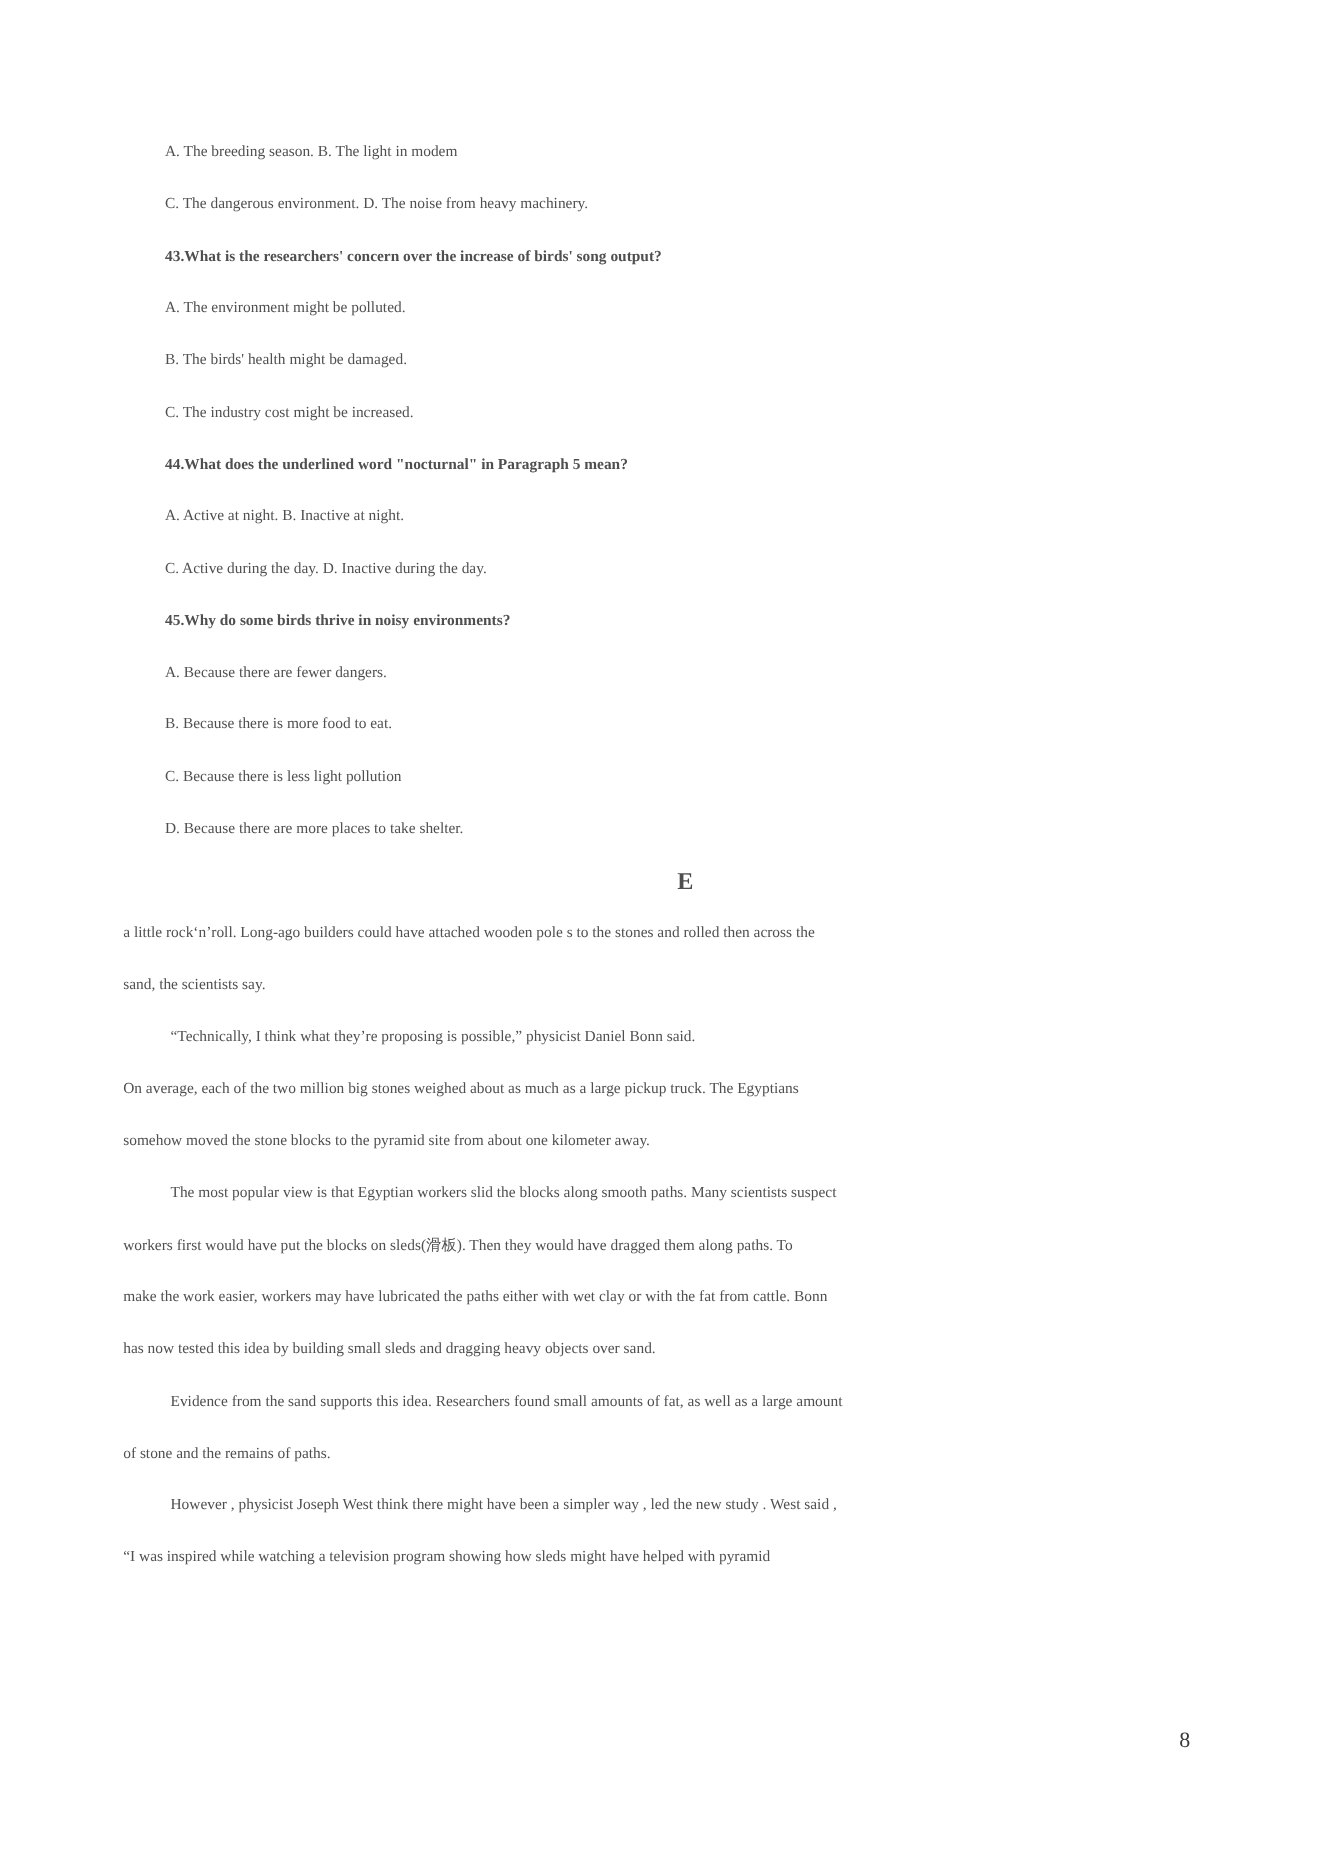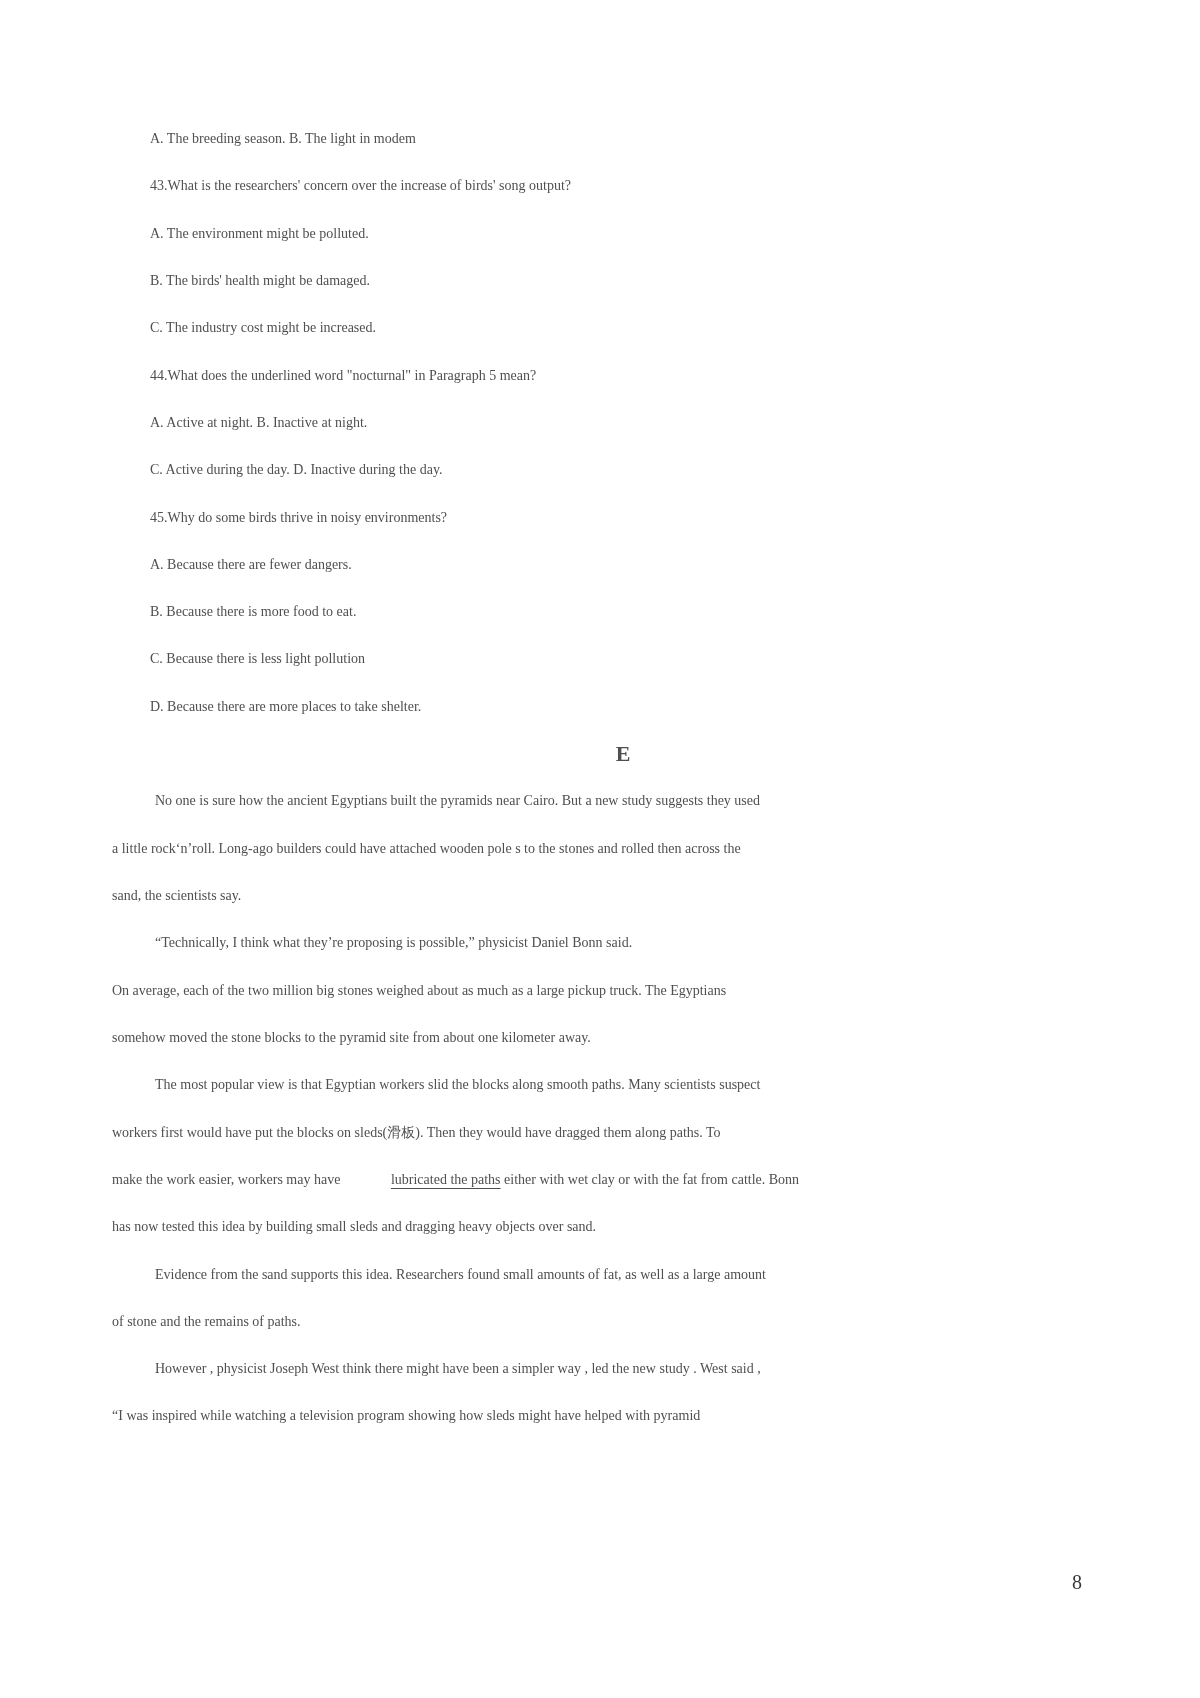--- a/index.html
+++ b/index.html
@@ -23,64 +23,62 @@
     width: 982px;
   }
   .line {
     height: 47.32px;
     line-height: 47.32px;
     font-size: 14px;
     white-space: nowrap;
     color: var(--text, #4f4f4f);
   }
   .line.option    { padding-left: 38px; }
-  .line.question  { padding-left: 38px; }
+  .line.question  { padding-left: 38px; font-weight: bold; }
   .line.para-first{ padding-left: 43px; }
   .line.para-cont { padding-left: 0; }
   .line.section-heading {
     text-align: center;
     font-weight: bold;
     font-size: 22px;
     padding-left: 40px; 
   }
   .u {
-    text-decoration: underline;
     text-underline-offset: 4px;
-    margin-left: 47px;
   }
   .page-number {
     position: absolute;
     left: 1072px;
     top: 1570px;
     font-size: 20px;
     line-height: 24px;
     color: var(--page-number, #3a3a3a);
     font-family: "Liberation Serif", "DejaVu Serif", serif;
   }
 </style>
 </head>
 <body>
 
 <div class="page">
   <div class="content">
       <div class="line option"><span>A. The breeding season. B. The light in modem</span></div>
+      <div class="line option"><span>C. The dangerous environment. D. The noise from heavy machinery.</span></div>
       <div class="line question"><span>43.What is the researchers' concern over the increase of birds' song output?</span></div>
       <div class="line option"><span>A. The environment might be polluted.</span></div>
       <div class="line option"><span>B. The birds' health might be damaged.</span></div>
       <div class="line option"><span>C. The industry cost might be increased.</span></div>
       <div class="line question"><span>44.What does the underlined word "nocturnal" in Paragraph 5 mean?</span></div>
       <div class="line option"><span>A. Active at night. B. Inactive at night.</span></div>
       <div class="line option"><span>C. Active during the day. D. Inactive during the day.</span></div>
       <div class="line question"><span>45.Why do some birds thrive in noisy environments?</span></div>
       <div class="line option"><span>A. Because there are fewer dangers.</span></div>
       <div class="line option"><span>B. Because there is more food to eat.</span></div>
       <div class="line option"><span>C. Because there is less light pollution</span></div>
       <div class="line option"><span>D. Because there are more places to take shelter.</span></div>
       <div class="line section-heading"><span>E</span></div>
-      <div class="line para-first"><span>No one is sure how the ancient Egyptians built the pyramids near Cairo. But a new study suggests they used</span></div>
       <div class="line para-cont"><span>a little rock‘n’roll. Long-ago builders could have attached wooden pole s to the stones and rolled then across the</span></div>
       <div class="line para-cont"><span>sand, the scientists say.</span></div>
       <div class="line para-first"><span>“Technically, I think what they’re proposing is possible,” physicist Daniel Bonn said.</span></div>
       <div class="line para-cont"><span>On average, each of the two million big stones weighed about as much as a large pickup truck. The Egyptians</span></div>
       <div class="line para-cont"><span>somehow moved the stone blocks to the pyramid site from about one kilometer away.</span></div>
       <div class="line para-first"><span>The most popular view is that Egyptian workers slid the blocks along smooth paths. Many scientists suspect</span></div>
       <div class="line para-cont"><span>workers first would have put the blocks on sleds(滑板). Then they would have dragged them along paths. To</span></div>
       <div class="line para-cont"><span>make the work easier, workers may have </span><span class="u">lubricated the paths</span><span> either with wet clay or with the fat from cattle. Bonn</span></div>
       <div class="line para-cont"><span>has now tested this idea by building small sleds and dragging heavy objects over sand.</span></div>
       <div class="line para-first"><span>Evidence from the sand supports this idea. Researchers found small amounts of fat, as well as a large amount</span></div>

